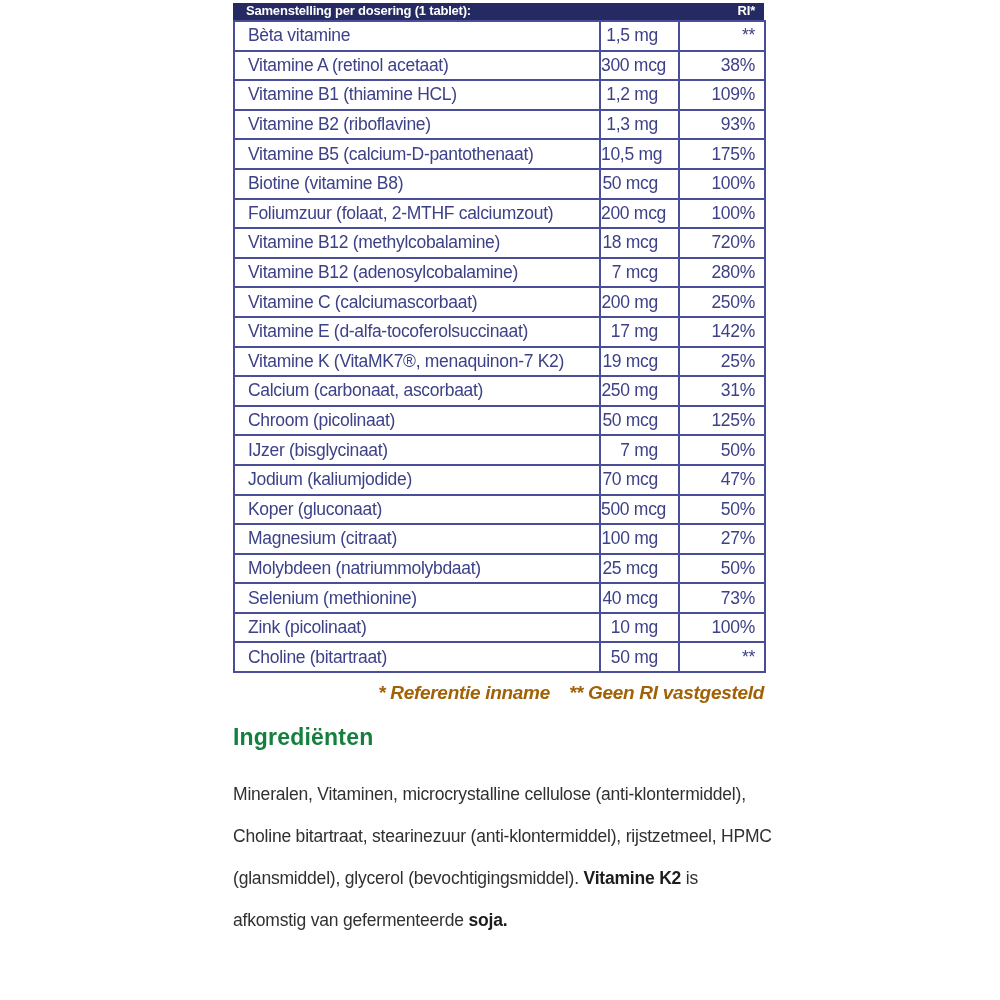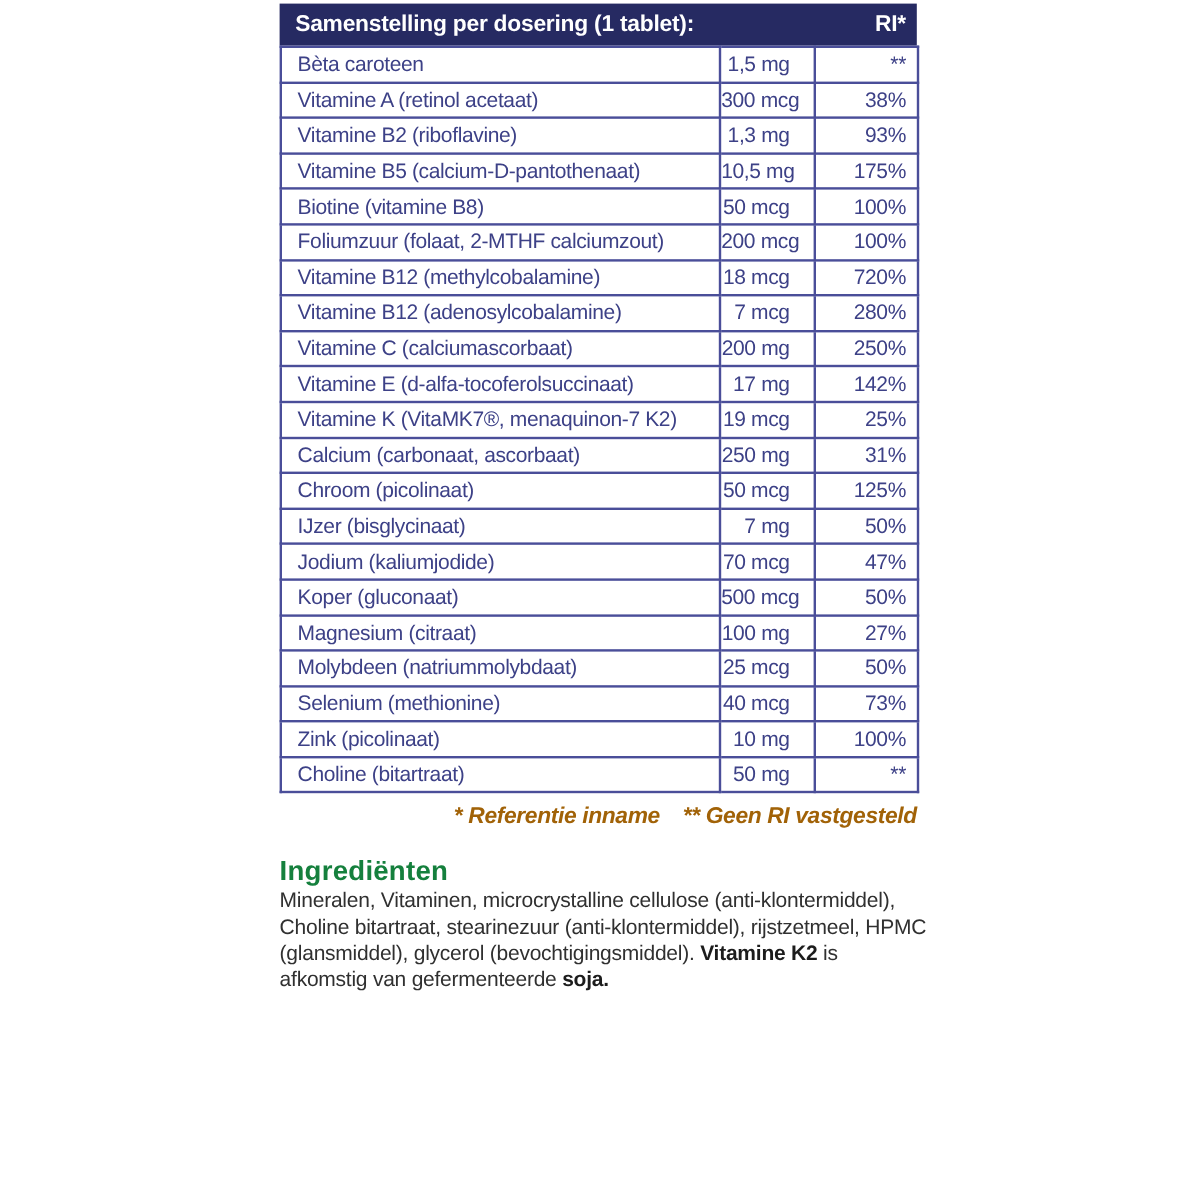--- a/index.html
+++ b/index.html
@@ -13,26 +13,25 @@
   }
   .sheet {
     position: absolute;
     left: 233px;
     top: 3px;
     width: 531px;
   }
   .comp-header {
     background: #262a62;
     color: #ffffff;
-    height: 35px;
+    height: 17px;
     display: flex;
-    align-items: center;
     justify-content: space-between;
     font-weight: bold;
-    font-size: 19px;
+    font-size: 13px;
     letter-spacing: -0.2px;
     padding: 0 9px 0 13px;
     box-sizing: border-box;
   }
   table.comp-table {
     border-collapse: collapse;
     width: 100%;
     table-layout: fixed;
   }
   table.comp-table td {
@@ -61,24 +60,24 @@
   }
   .footnote .fn2 { margin-left: 14px; }
   .ingredients-heading {
     margin-top: 20px;
     color: #15803d;
     font-size: 23px;
     font-weight: bold;
     letter-spacing: 0.2px;
   }
   .ingredients-text {
-    margin-top: 0;
+    margin-top: 22px;
     width: 540px;
     font-size: 17.5px;
-    line-height: 22px;
+    line-height: 42px;
     letter-spacing: -0.2px;
     color: #303030;
   }
   .ingredients-text b { color: #1c1c1c; }
 </style>
 </head>
 <body>
 
 <div class="sheet">
 
@@ -88,28 +87,33 @@
   </div>
 
   <table class="comp-table">
     <colgroup>
       <col style="width: 366px">
       <col style="width: 79px">
       <col style="width: 86px">
     </colgroup>
     <tbody>
         <tr>
-          <td class="name">Bèta caroteen</td>
+          <td class="name">Bèta vitamine</td>
           <td class="amount">1,5 mg</td>
           <td class="ri">**</td>
         </tr>
         <tr>
           <td class="name">Vitamine A (retinol acetaat)</td>
           <td class="amount">300 mcg</td>
           <td class="ri">38%</td>
+        </tr>
+        <tr>
+          <td class="name">Vitamine B1 (thiamine HCL)</td>
+          <td class="amount">1,2 mg</td>
+          <td class="ri">109%</td>
         </tr>
         <tr>
           <td class="name">Vitamine B2 (riboflavine)</td>
           <td class="amount">1,3 mg</td>
           <td class="ri">93%</td>
         </tr>
         <tr>
           <td class="name">Vitamine B5 (calcium-D-pantothenaat)</td>
           <td class="amount">10,5 mg</td>
           <td class="ri">175%</td>

